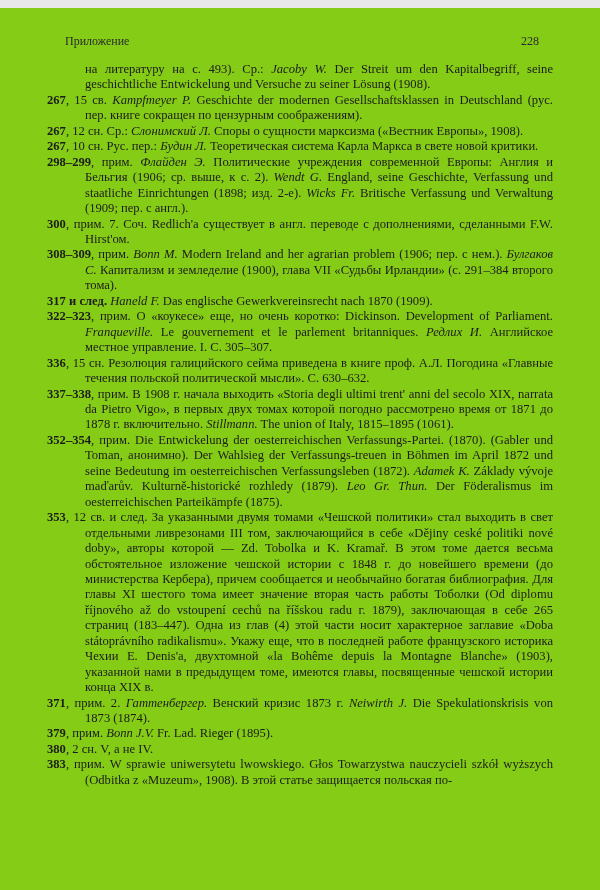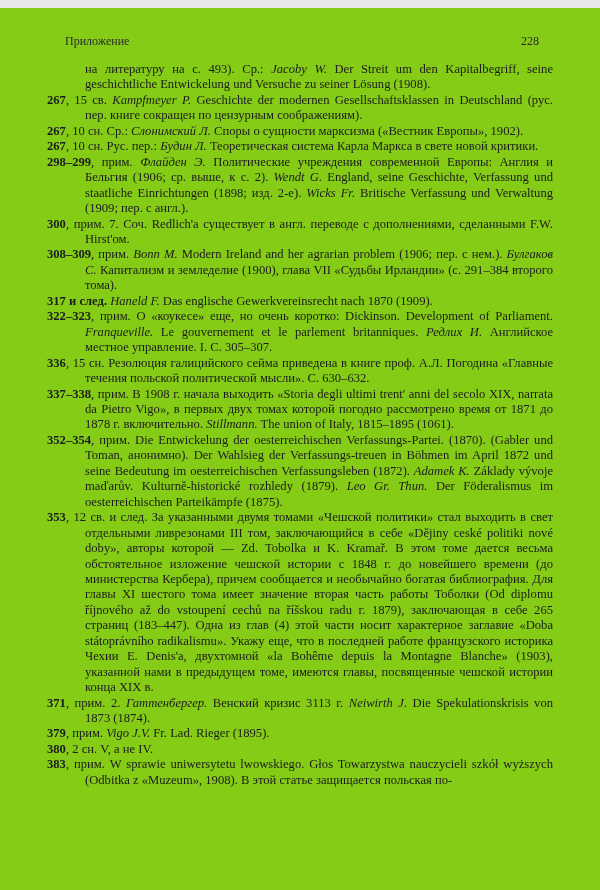--- a/index.html
+++ b/index.html
@@ -44,29 +44,29 @@
 <body>
 
 <div class="page">
   <div class="header">
     <span>Приложение</span>
     <span>228</span>
   </div>
   <div class="body-text">
       <p class="entry continuation"><span>на литературу на с.  493). Ср.: </span><span class="it">Jacoby W.</span><span> Der Streit um den Kapitalbegriff, seine geschichtliche Entwickelung und Versuche zu seiner Lösung (1908).</span></p>
       <p class="entry"><b class="ref">267</b><span>, 15 св. </span><span class="it">Kampfmeyer P.</span><span> Geschichte der modernen Gesellschaftsklassen in Deutschland (рус. пер. книге сокращен по цензурным соображениям).</span></p>
-      <p class="entry"><b class="ref">267</b><span>, 10 сн. Ср.: </span><span class="it">Слонимский Л.</span><span> Споры о сущности марксизма («Вестник Европы», 1902).</span></p>
+      <p class="entry"><b class="ref">267</b><span>, 12 сн. Ср.: </span><span class="it">Слонимский Л.</span><span> Споры о сущности марксизма («Вестник Европы», 1908).</span></p>
       <p class="entry"><b class="ref">267</b><span>, 10 сн. Рус. пер.: </span><span class="it">Будин Л.</span><span> Теоретическая система Карла Маркса в свете новой критики.</span></p>
       <p class="entry"><b class="ref">298–299</b><span>, прим. </span><span class="it">Флайден Э.</span><span> Политические учреждения современной Европы: Англия и Бельгия (1906; ср. выше, к с. 2). </span><span class="it">Wendt G.</span><span> England, seine Geschichte, Verfassung und staatliche Einrichtungen (1898; изд. 2-е). </span><span class="it">Wicks Fr.</span><span> Britische Verfassung und Verwaltung (1909; пер. с англ.).</span></p>
       <p class="entry"><b class="ref">300</b><span>, прим. 7. Соч. Redlich'а существует в англ. переводе с дополнениями, сделанными F.W. Hirst'ом.</span></p>
       <p class="entry"><b class="ref">308–309</b><span>, прим. </span><span class="it">Bonn M.</span><span> Modern Ireland and her agrarian problem (1906; пер. с нем.). </span><span class="it">Булгаков С.</span><span> Капитализм и земледелие (1900), глава VII «Судьбы Ирландии» (с.  291–384 второго тома).</span></p>
       <p class="entry"><b class="ref">317 и след.</b><span> </span><span class="it">Haneld F.</span><span> Das englische Gewerkvereinsrecht nach 1870 (1909).</span></p>
       <p class="entry"><b class="ref">322–323</b><span>, прим. О «коукесе» еще, но очень коротко: Dickinson. Development of Parliament. </span><span class="it">Franqueville.</span><span> Le gouvernement et le parlement britanniques. </span><span class="it">Редлих И.</span><span> Английское местное управление. I. С. 305–307.</span></p>
       <p class="entry"><b class="ref">336</b><span>, 15 сн. Резолюция галицийского сейма приведена в книге проф. А.Л. Погодина «Главные течения польской политической мысли». С. 630–632.</span></p>
       <p class="entry"><b class="ref">337–338</b><span>, прим. В 1908 г. начала выходить «Storia degli ultimi trent' anni del secolo XIX, narrata da Pietro Vigo», в первых двух томах которой погодно рассмотрено время от 1871 до 1878 г. включительно. </span><span class="it">Stillmann.</span><span> The union of Italy, 1815–1895 (1061).</span></p>
       <p class="entry"><b class="ref">352–354</b><span>, прим. Die Entwickelung der oesterreichischen Verfassungs-Partei. (1870). (Gabler und Toman, анонимно). Der Wahlsieg der Verfassungs-treuen in Böhmen im April 1872 und seine Bedeutung im oesterreichischen Verfassungsleben (1872). </span><span class="it">Adamek K.</span><span> Základy vývoje maďarův. Kulturně-historické rozhledy (1879). </span><span class="it">Leo Gr. Thun.</span><span> Der Föderalismus im oesterreichischen Parteikämpfe (1875).</span></p>
       <p class="entry"><b class="ref">353</b><span>, 12 св. и след. За указанными двумя томами «Чешской политики» стал выходить в свет отдельными ливрезонами III том, заключающийся в себе «Dějiny ceské politiki nové doby», авторы которой — Zd. Tobolka и K. Kramař. В этом томе дается весьма обстоятельное изложение чешской истории с 1848 г. до новейшего времени (до министерства Кербера), причем сообщается и необычайно богатая библиография. Для главы XI шестого тома имеет значение вторая часть работы Тоболки (Od diplomu říjnového až do vstoupení cechů na říšskou radu г. 1879), заключающая в себе 265 страниц (183–447). Одна из глав (4) этой части носит характерное заглавие «Doba státoprávního radikalismu». Укажу еще, что в последней работе французского историка Чехии E. Denis'а, двухтомной «la Bohême depuis la Montagne Blanche» (1903), указанной нами в предыдущем томе, имеются главы, посвященные чешской истории конца XIX в.</span></p>
-      <p class="entry"><b class="ref">371</b><span>, прим. 2. </span><span class="it">Гаттенбергер.</span><span> Венский кризис 3113 г. </span><span class="it">Neiwirth J.</span><span> Die Spekulationskrisis von 1873 (1874).</span></p>
-      <p class="entry"><b class="ref">379</b><span>, прим. </span><span class="it">Vigo J.V.</span><span> Fr. Lad. Rieger (1895).</span></p>
+      <p class="entry"><b class="ref">371</b><span>, прим. 2. </span><span class="it">Гаттенбергер.</span><span> Венский кризис 1873 г. </span><span class="it">Neiwirth J.</span><span> Die Spekulationskrisis von 1873 (1874).</span></p>
+      <p class="entry"><b class="ref">379</b><span>, прим. </span><span class="it">Bonn J.V.</span><span> Fr. Lad. Rieger (1895).</span></p>
       <p class="entry"><b class="ref">380</b><span>, 2 сн. V, а не IV.</span></p>
       <p class="entry"><b class="ref">383</b><span>, прим. W sprawie uniwersytetu lwowskiego. Głos Towarzystwa nauczycieli szkół wyższych (Odbitka z «Muzeum», 1908). В этой статье защищается польская по-</span></p>
     </div>
 </div>
 
 </body></html>

